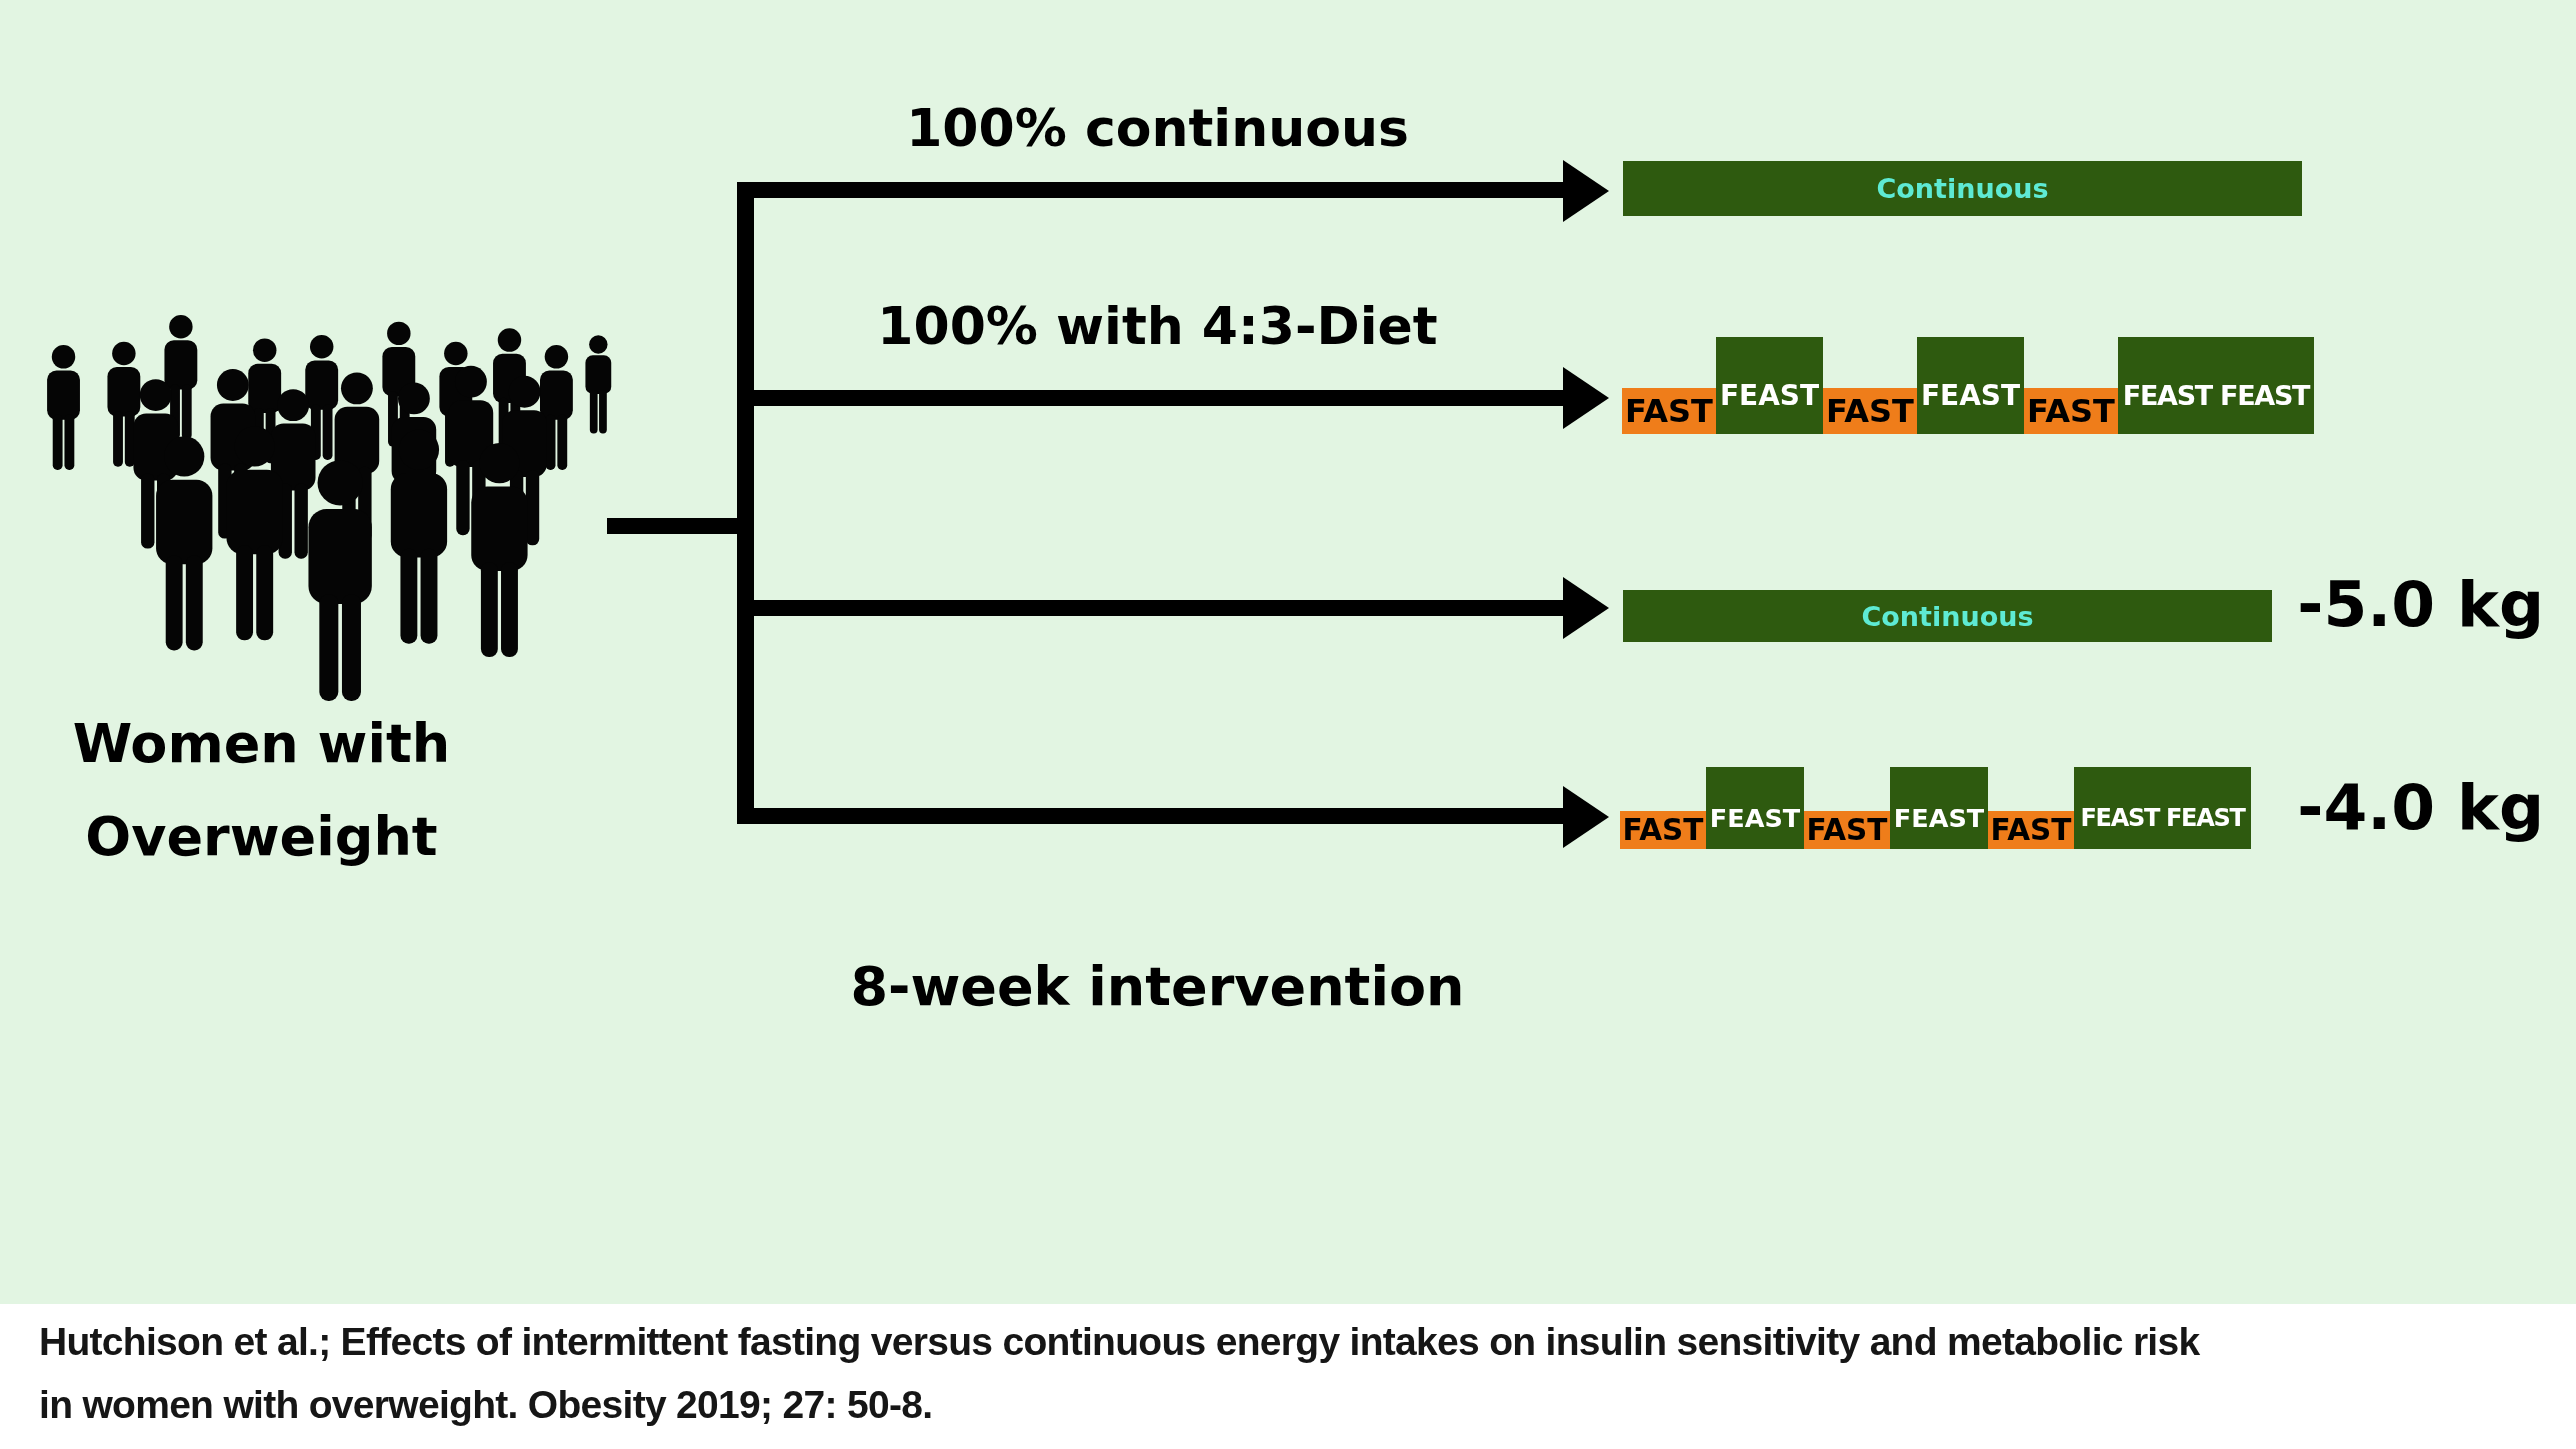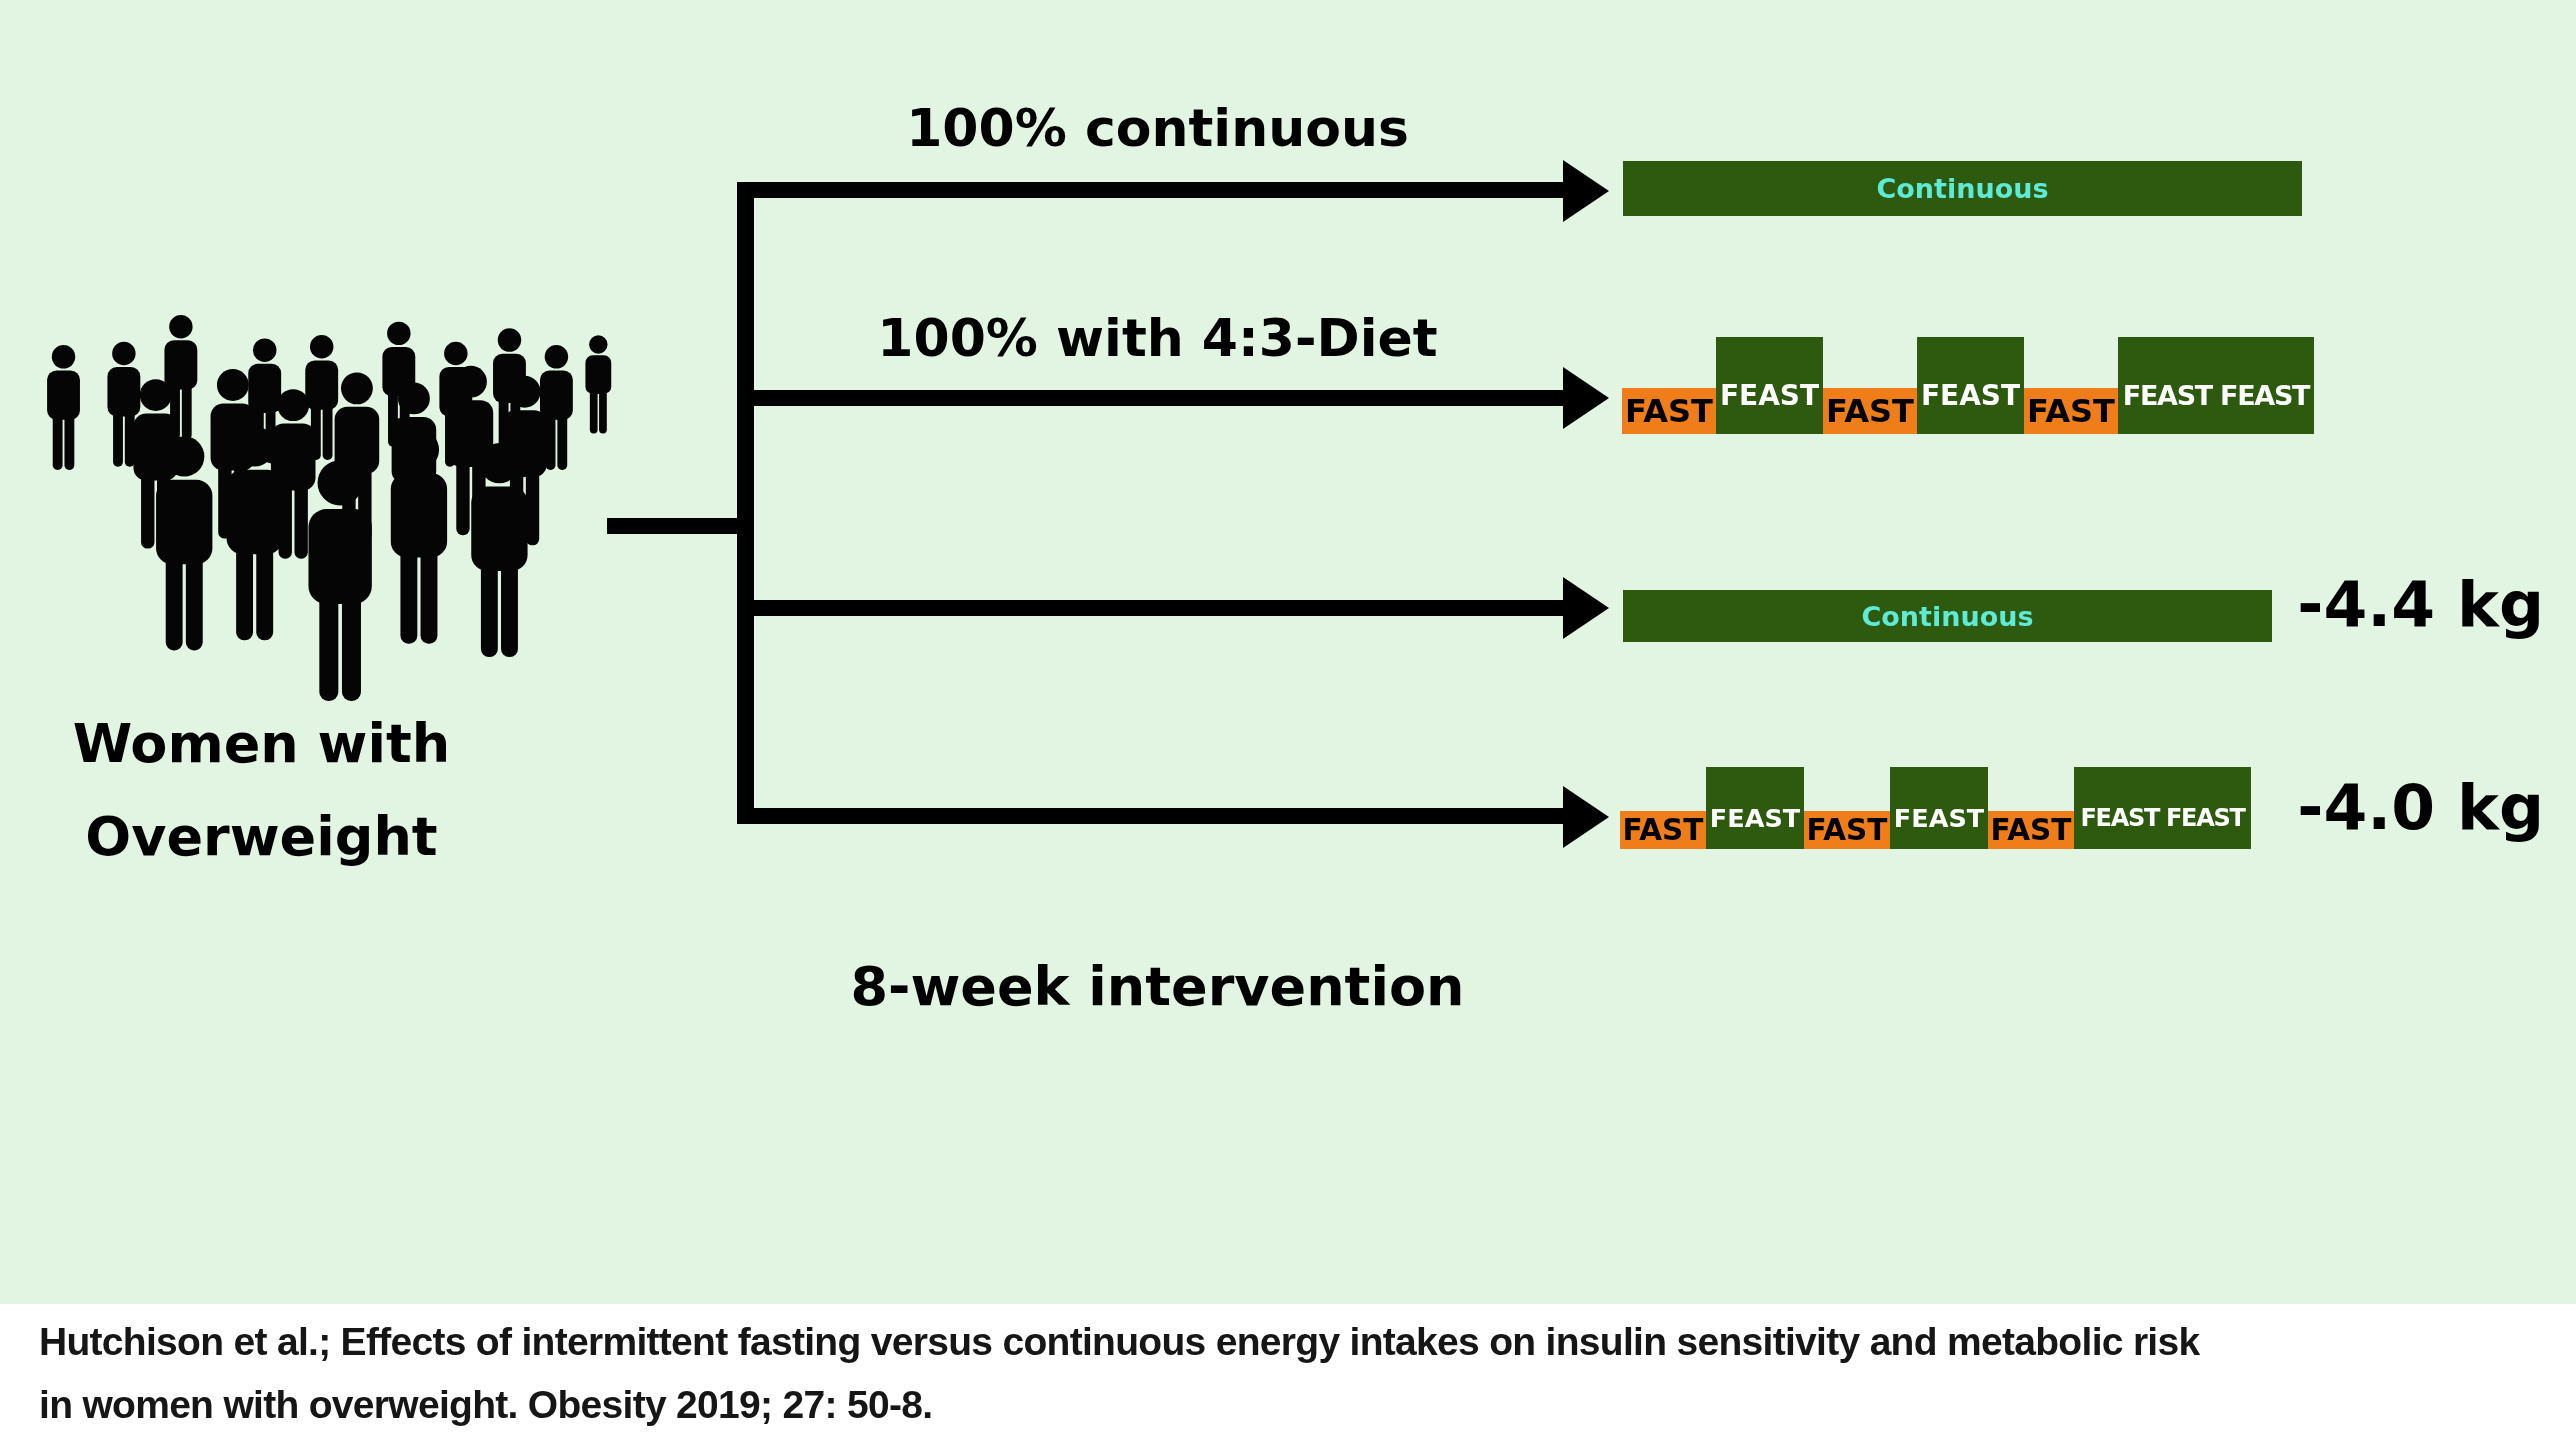--- a/index.html
+++ b/index.html
@@ -108,21 +108,21 @@
   <div class="line" style="left:745px;top:390px;width:822px;height:16px;"></div>
   <div class="arrowhead" style="left:1563px;top:367px;"></div>
 
   <div class="line" style="left:745px;top:600px;width:822px;height:16px;"></div>
   <div class="arrowhead" style="left:1563px;top:577px;"></div>
 
   <div class="line" style="left:745px;top:808px;width:822px;height:16px;"></div>
   <div class="arrowhead" style="left:1563px;top:786px;"></div>
 
   <div class="arm-label" style="top:99px;">100% continuous</div>
-  <div class="arm-label" style="top:309px;">100% with 4:3-Diet</div>
+  <div class="arm-label" style="top:297px;">100% with 4:3-Diet</div>
 
   <div class="cbar" style="left:1623px;top:161px;width:679px;height:55px;">
     <span>Continuous</span>
   </div>
 
   <div class="pattern r2" style="left:1622px;top:337px;width:692px;height:97px;">
     <div class="block fast" style="width:94px;">FAST</div>
     <div class="block feast" style="width:107px;">
       <span class="pad">FEAST</span>
       </div>
@@ -148,21 +148,21 @@
     <div class="block fast" style="width:86px;">FAST</div>
     <div class="block feast" style="width:98px;">
       <span class="pad">FEAST</span>
       </div>
     <div class="block fast" style="width:86px;">FAST</div>
     <div class="block feast feast-wide" style="width:177px;">
       <span class="pad">FEAST FEAST</span>
       </div>
   </div>
 
-  <div class="outcome" style="top:568px;">-4.4 kg</div>
+  <div class="outcome" style="top:568px;">-5.0 kg</div>
   <div class="outcome" style="top:771px;">-4.0 kg</div>
 
   <div class="note">8-week intervention</div>
 
   <div class="band"></div>
   <div class="cite" style="top:1320px;">Hutchison et al.; Effects of intermittent fasting versus continuous energy intakes on insulin sensitivity and metabolic risk</div>
   <div class="cite" style="top:1383px;">in women with overweight. Obesity 2019; 27: 50-8.</div>
 
 </div>
 

